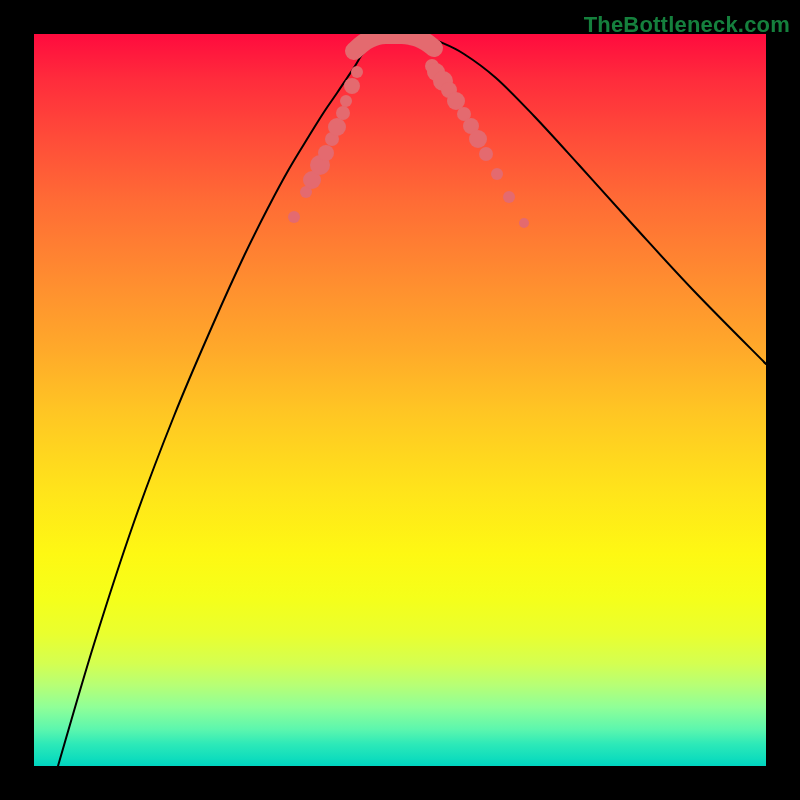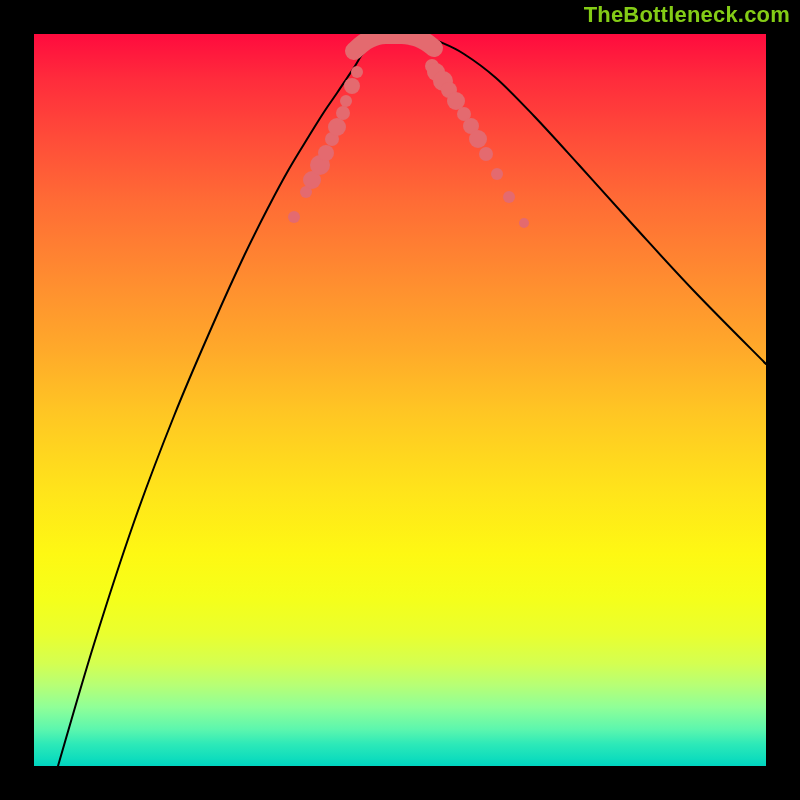--- a/index.html
+++ b/index.html
@@ -12,23 +12,23 @@
     font-family: Arial, Helvetica, sans-serif;
   }
   .frame {
     position: relative;
     width: 800px;
     height: 800px;
     background: #000;
   }
   .watermark {
     position: absolute;
-    top: 2px;
+    top: 12px;
     right: 10px;
-    color: #84cc16;
+    color: #15803d;
     font-size: 22px;
     font-weight: 600;
     letter-spacing: 0.2px;
     z-index: 10;
   }
   .plot-area {
     position: absolute;
     left: 34px;
     top: 34px;
     width: 732px;

